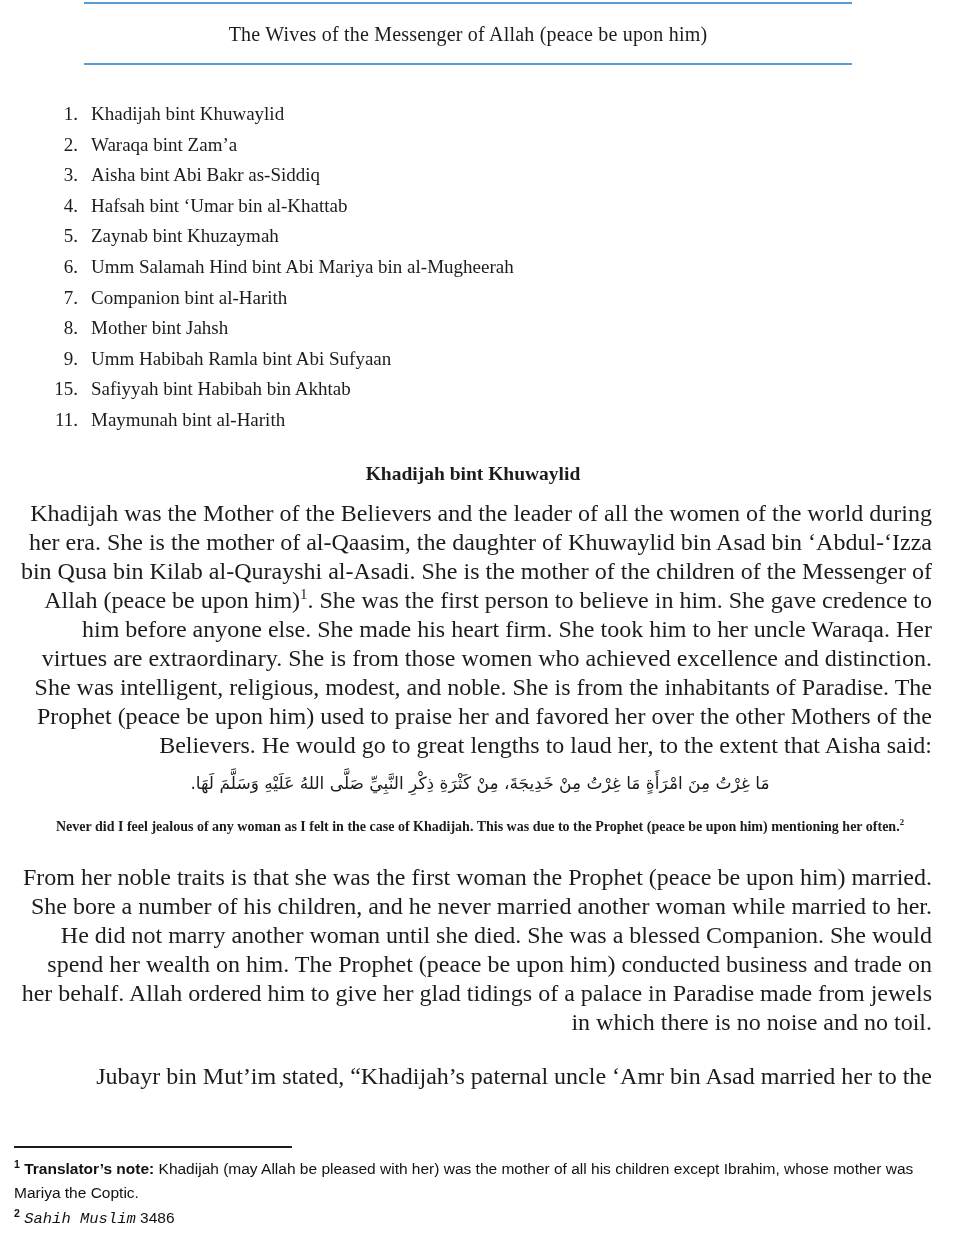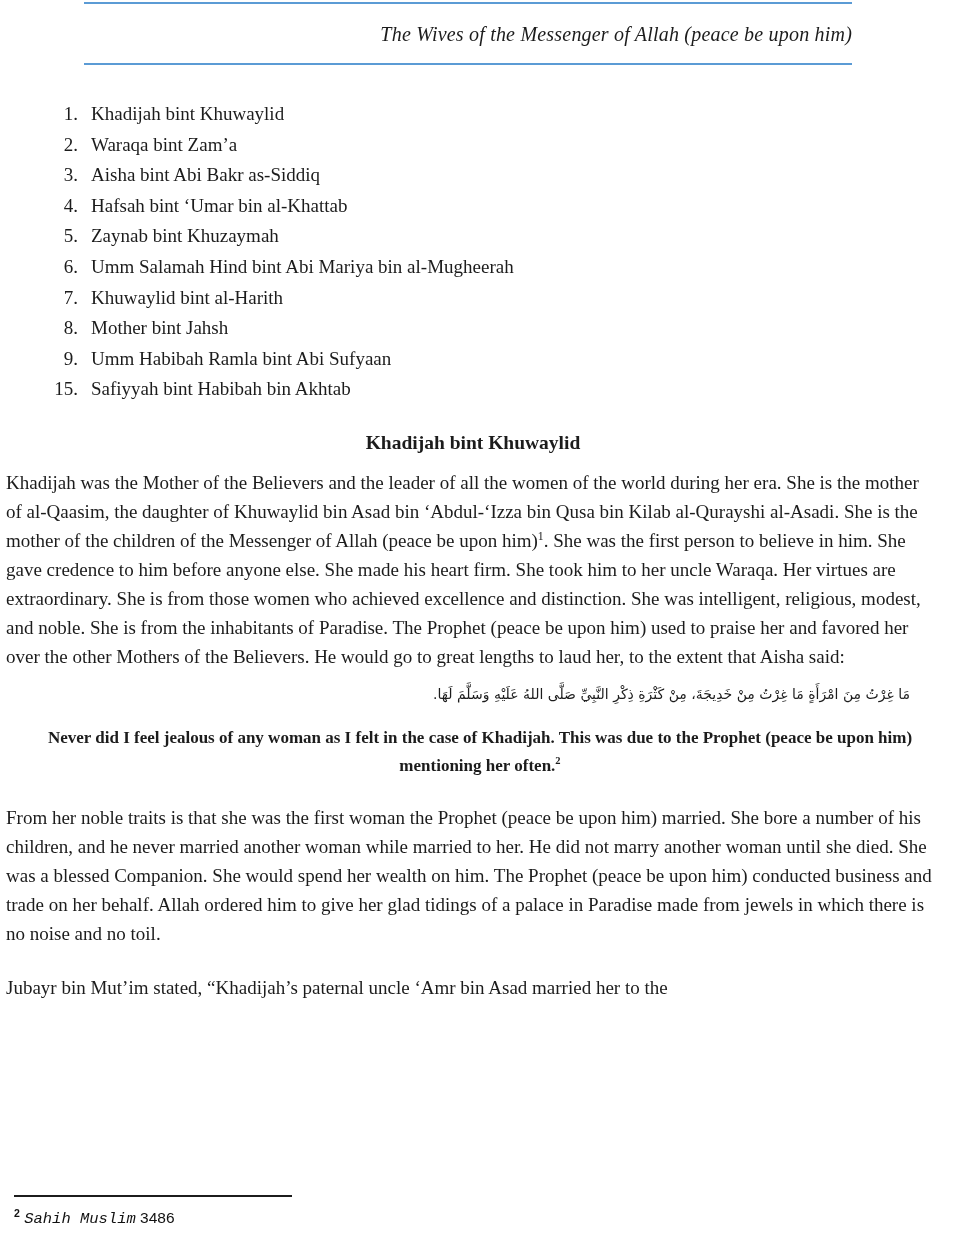--- a/index.html
+++ b/index.html
@@ -7,57 +7,56 @@
     width:960px; height:1239px;
     background:#ffffff;
     color:#1c1c1c;
     font-family:"Liberation Serif", serif;
     overflow:hidden;
     position:relative;
   }
   .header { margin:2px 0 0 84px; width:768px; }
   .rule-blue { height:2px; background:#5b9bd5; }
   .header-title {
-    text-align:right;
+    text-align:center;
     font-size:20px;
     padding:19px 0 17px 0;
     letter-spacing:0.2px;
-    font-style:italic;
   }
   .wives-list { margin:34px 28px 0 14px; font-size:19px; }
   .list-row { display:flex; line-height:30.6px; }
   .list-num { width:64px; text-align:right; padding-right:13px; flex:none; }
   .list-name { flex:1; }
   .section-heading {
     text-align:center;
     font-weight:bold;
     font-size:19.5px;
     margin:27px 28px 0 14px;
   }
   .para {
-    font-size:19px;
+    font-size:24px;
     line-height:29px;
-    margin:14px 28px 0 6px;
-    text-align:left;
+    margin:14px 28px 0 18px;
+    text-align:right;
   }
   .para-2 { margin-top:22px; }
   .para-3 { margin-top:25px; }
   sup { font-size:0.62em; vertical-align:super; line-height:0; }
   .arabic-line {
     direction:rtl;
-    text-align:right;
+    text-align:center;
     font-family:"DejaVu Sans", sans-serif;
-    font-size:14px;
+    font-size:17px;
     line-height:30px;
     margin:8px 50px 0 50px;
   }
   .quote-bold {
     text-align:center;
     font-weight:bold;
-    font-size:17px;
+    font-size:14px;
     line-height:28.5px;
     margin:15px 32px 0 32px;
   }
   .footnote-area {
     position:absolute;
     left:14px; right:28px;
     bottom:8px;
     font-family:"Liberation Sans", sans-serif;
     font-size:15.5px;
     line-height:24.5px;
@@ -97,44 +96,49 @@
   <div class="list-row">
     <span class="list-num">5.</span>
     <span class="list-name">Zaynab bint Khuzaymah</span>
   </div>
   <div class="list-row">
     <span class="list-num">6.</span>
     <span class="list-name">Umm Salamah Hind bint Abi Mariya bin al-Mugheerah</span>
   </div>
   <div class="list-row">
     <span class="list-num">7.</span>
-    <span class="list-name">Khuwaylid bint al-Harith</span>
+    <span class="list-name">Companion bint al-Harith</span>
   </div>
   <div class="list-row">
     <span class="list-num">8.</span>
     <span class="list-name">Mother bint Jahsh</span>
   </div>
   <div class="list-row">
     <span class="list-num">9.</span>
     <span class="list-name">Umm Habibah Ramla bint Abi Sufyaan</span>
   </div>
   <div class="list-row">
     <span class="list-num">15.</span>
     <span class="list-name">Safiyyah bint Habibah bin Akhtab</span>
+  </div>
+  <div class="list-row">
+    <span class="list-num">11.</span>
+    <span class="list-name">Maymunah bint al-Harith</span>
   </div>
 </div>
 
 <div class="section-heading">Khadijah bint Khuwaylid</div>
 
 <div class="para"><span>Khadijah was the Mother of the Believers and the leader of all the women of the world during her era. She is the mother of al-Qaasim, the daughter of Khuwaylid bin Asad bin ‘Abdul-‘Izza bin Qusa bin Kilab al-Qurayshi al-Asadi. She is the mother of the children of the Messenger of Allah (peace be upon him)</span><sup>1</sup><span>. She was the first person to believe in him. She gave credence to him before anyone else. She made his heart firm. She took him to her uncle Waraqa. Her virtues are extraordinary. She is from those women who achieved excellence and distinction. She was intelligent, religious, modest, and noble. She is from the inhabitants of Paradise. The Prophet (peace be upon him) used to praise her and favored her over the other Mothers of the Believers. He would go to great lengths to laud her, to the extent that Aisha said:</span></div>
 
 <div class="arabic-line" dir="rtl">مَا غِرْتُ مِنَ امْرَأَةٍ مَا غِرْتُ مِنْ خَدِيجَةَ، مِنْ كَثْرَةِ ذِكْرِ النَّبِيِّ صَلَّى اللهُ عَلَيْهِ وَسَلَّمَ لَهَا.</div>
 
 <div class="quote-bold"><span>Never did I feel jealous of any woman as I felt in the case of Khadijah. This was due to the Prophet (peace be upon him) mentioning her often.</span><sup>2</sup></div>
 
 <div class="para para-2">From her noble traits is that she was the first woman the Prophet (peace be upon him) married. She bore a number of his children, and he never married another woman while married to her. He did not marry another woman until she died. She was a blessed Companion. She would spend her wealth on him. The Prophet (peace be upon him) conducted business and trade on her behalf. Allah ordered him to give her glad tidings of a palace in Paradise made from jewels in which there is no noise and no toil.</div>
 
 <div class="para para-3">Jubayr bin Mut’im stated, “Khadijah’s paternal uncle ‘Amr bin Asad married her to the</div>
 
 <div class="footnote-area">
   <div class="fn-rule"></div>
+  <div><sup class="fn-ref">1</sup> <span class="fn-bold">Translator’s note:</span><span> Khadijah (may Allah be pleased with her) was the mother of all his children except Ibrahim, whose mother was Mariya the Coptic.</span></div>
   <div><sup class="fn-ref">2</sup> <span class="fn-italic">Sahih Muslim</span><span> 3486</span></div>
 </div>
 
 </body></html>

